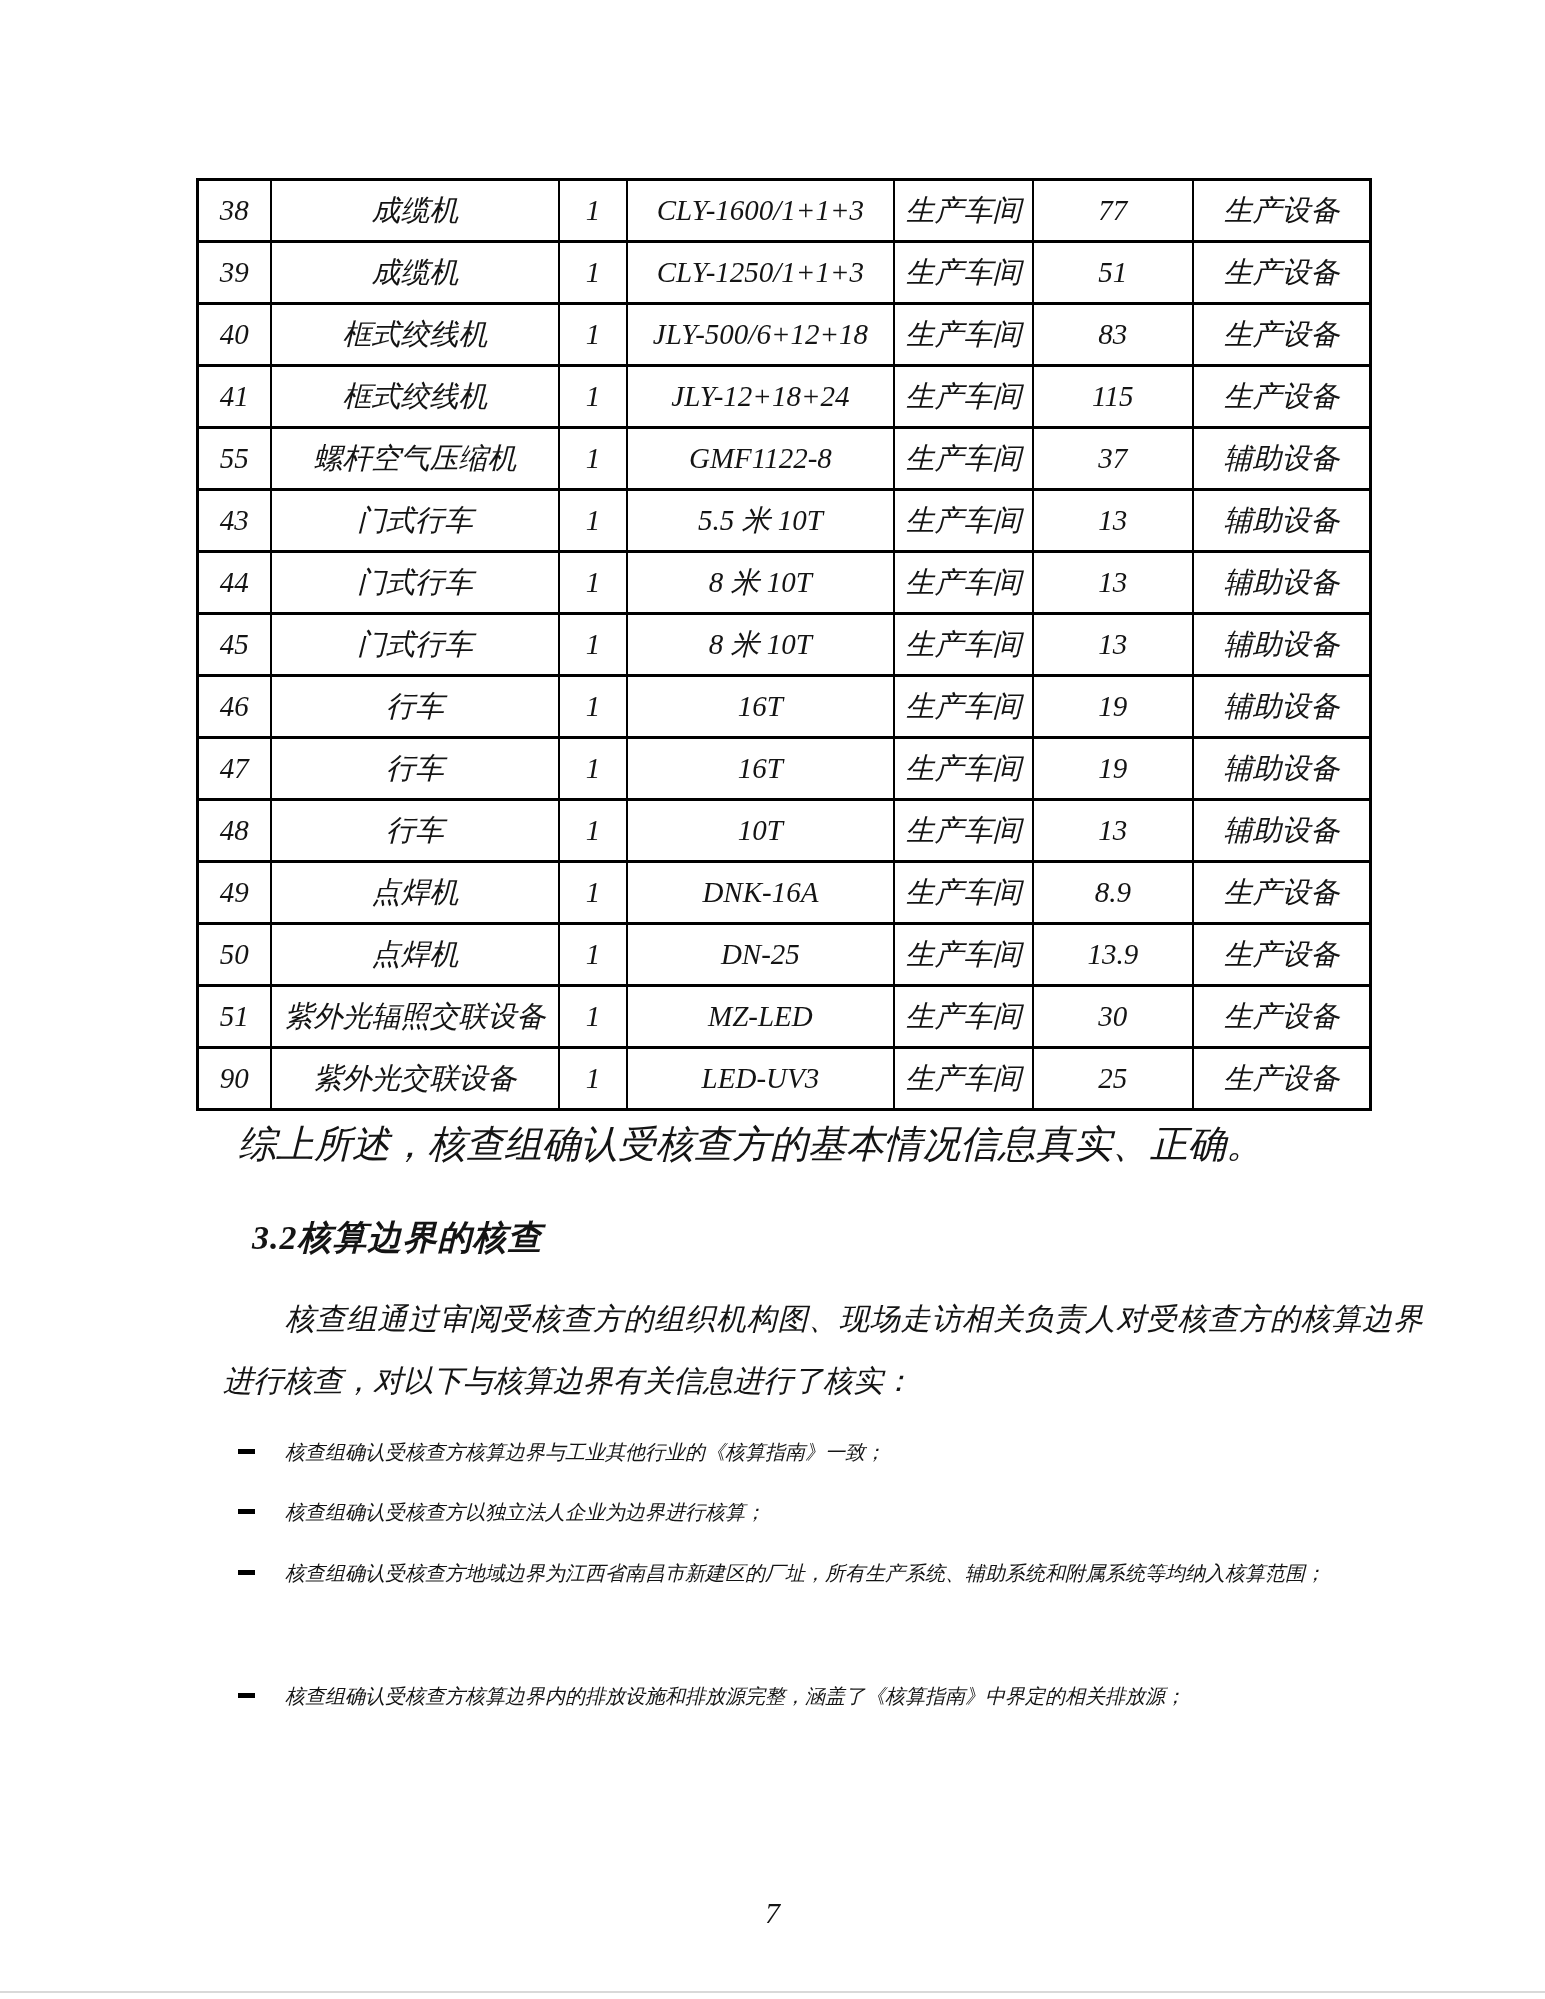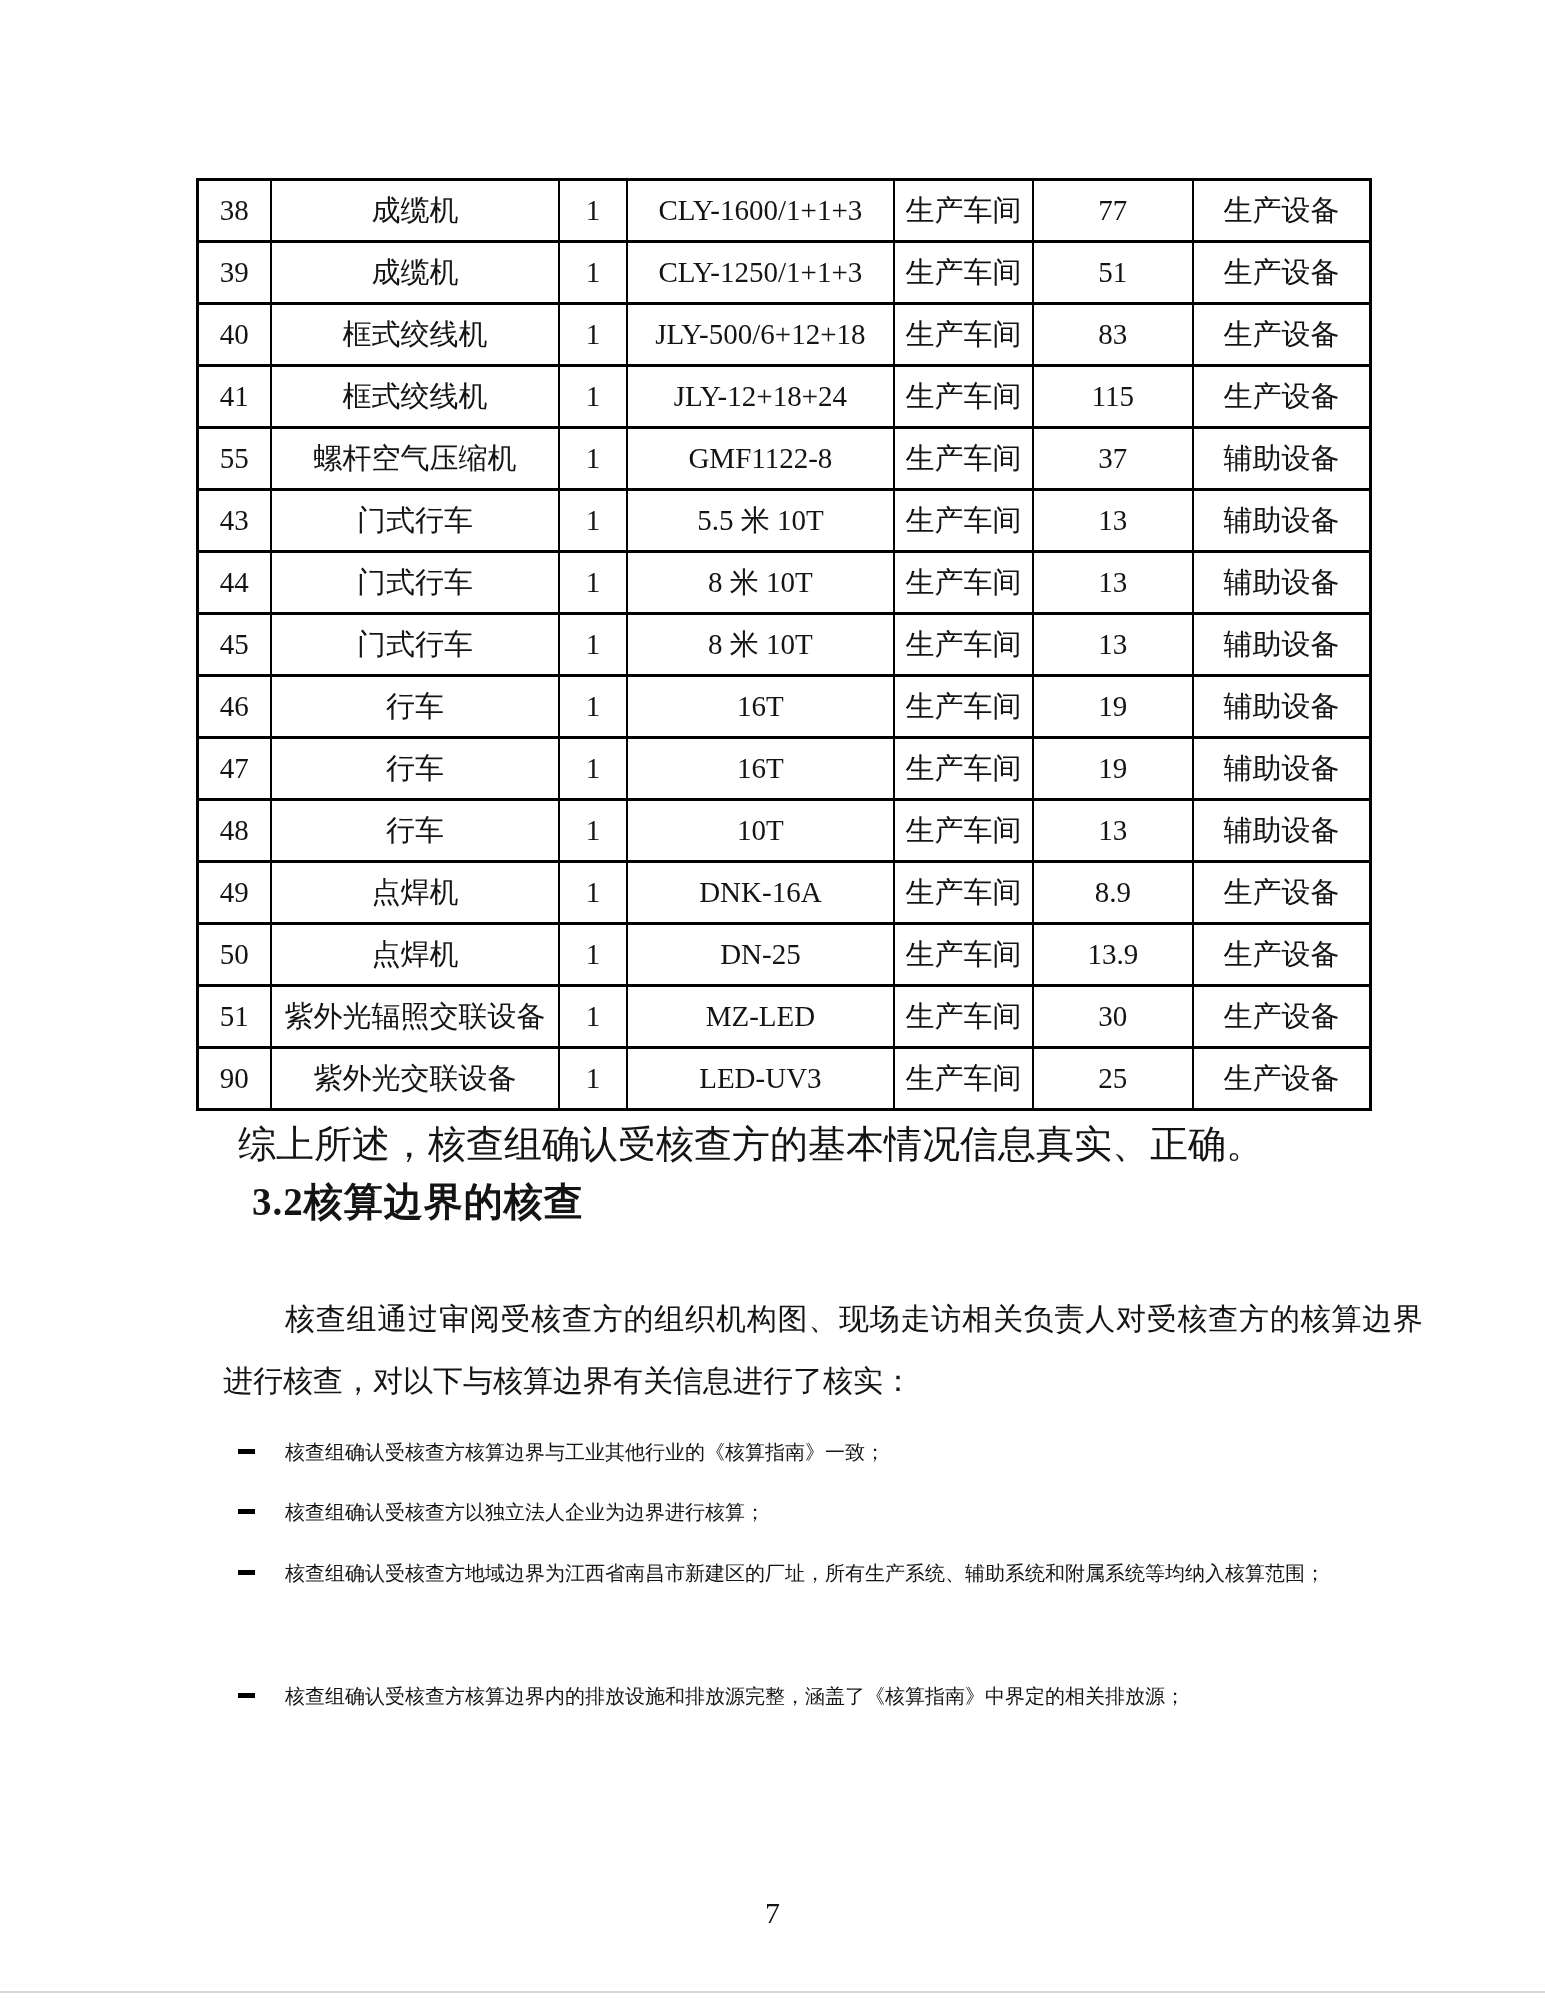--- a/index.html
+++ b/index.html
@@ -4,21 +4,21 @@
 <style>
   html, body { margin: 0; padding: 0; }
   body {
     width: 1545px; height: 1999px;
     background: #ffffff;
     font-family: "Liberation Serif", "DejaVu Serif", serif;
     color: #141414;
     position: relative;
     overflow: hidden;
   }
-  .page { position: absolute; left: 0; top: 0; width: 1545px; height: 1999px; }
+  .page { position: absolute; left: 0; top: 0; width: 1545px; height: 1999px; font-style: italic; }
 
   table.equip {
     position: absolute; left: 196px; top: 178px;
     width: 1176px;
     border-collapse: collapse; table-layout: fixed;
     border: 3px solid #000;
   }
   table.equip td {
     border-left: 2px solid #000; border-right: 2px solid #000;
     border-top: 3px solid #000; border-bottom: 3px solid #000;
@@ -28,22 +28,22 @@
     font-size: 29px;
     white-space: nowrap;
     overflow: hidden;
   }
 
   .summary {
     position: absolute; left: 238px; top: 1113px;
     font-size: 38px; line-height: 62px; white-space: nowrap;
   }
   .heading {
-    position: absolute; left: 252px; top: 1174px;
-    font-size: 39px; font-weight: bold; line-height: 56px; white-space: nowrap;
+    position: absolute; left: 252px; top: 1210px;
+    font-size: 34px; font-weight: bold; line-height: 56px; white-space: nowrap;
     letter-spacing: 1px;
   }
   .intro {
     position: absolute; left: 179px; top: 1288px; width: 1200px;
     font-size: 30px; line-height: 62px;
     text-align: justify; text-indent: 62px; margin-left: 44px;
   }
   .bullet {
     position: absolute; left: 179px; width: 1200px;
     font-size: 20px; line-height: 62px;

